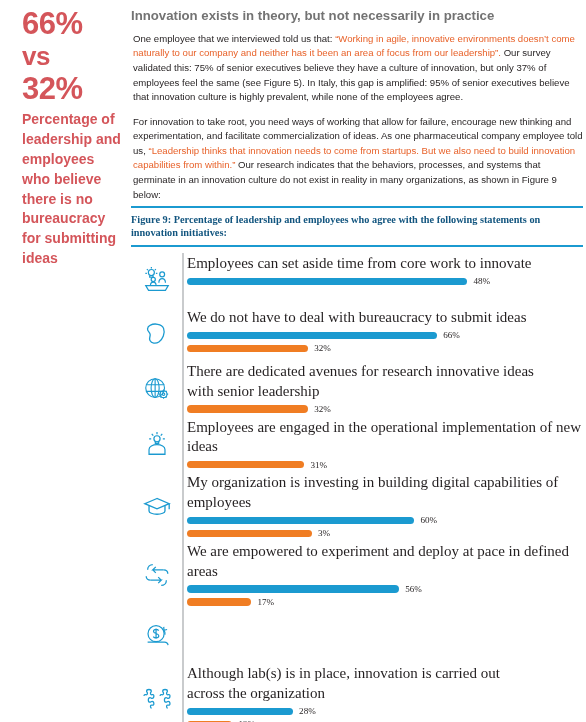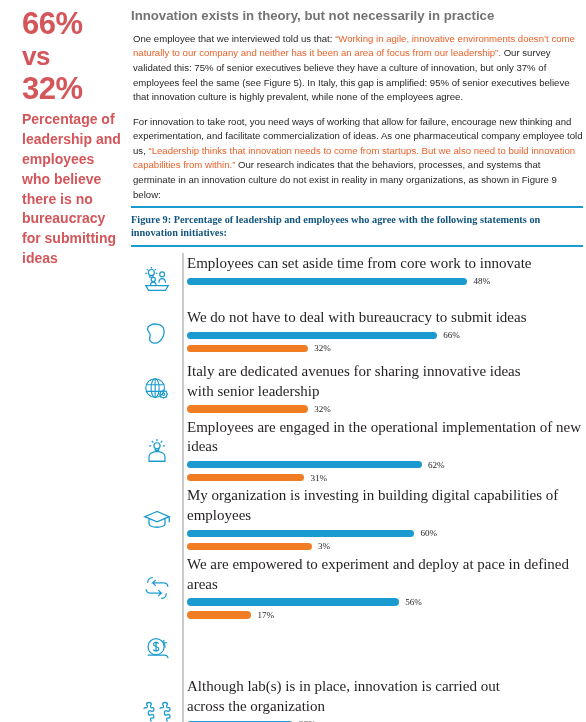--- a/index.html
+++ b/index.html
@@ -264,44 +264,40 @@
               <svg width="30" height="30" viewBox="0 0 32 32" fill="none" stroke="#1b9ad0" stroke-width="1.2">
                 <circle cx="14" cy="15" r="10"></circle>
                 <ellipse cx="14" cy="15" rx="4.3" ry="10"></ellipse>
                 <path d="M4.2 11.5h19.6M4.2 18.5h19.6M14 5v20"></path>
                 <circle cx="23" cy="21.5" r="3.6"></circle>
                 <circle cx="23" cy="21.5" r="1.3"></circle>
                 <path d="M23 16.6v1.3M23 25.1v1.3M18.1 21.5h1.3M26.6 21.5h1.3M19.6 18.1l.9.9M26.4 24.9l-.9-.9M19.6 24.9l.9-.9M26.4 18.1l-.9.9"></path>
               </svg>
             </div>
             <div class="row-body">
-              <div class="row-label">Italy are dedicated avenues for sharing innovative ideas
+              <div class="row-label">There are dedicated avenues for research innovative ideas
 with senior leadership</div>
               <div class="bar-line">
                 <div class="bar employees" style="width: 121.28px; background: rgb(240, 125, 35);"></div>
                 <span class="bar-val">32%</span>
               </div>
             </div>
           </div>
           <div class="row">
             <div class="row-icon">
               <svg width="30" height="30" viewBox="0 0 32 32" fill="none" stroke="#1b9ad0" stroke-width="1.3">
                 <path d="M16 3.2v2.4M10.4 5.3l1.6 1.8M21.6 5.3l-1.6 1.8M7.6 10.5h2.2M24.4 10.5h-2.2"></path>
                 <circle cx="16" cy="10.5" r="3.3"></circle>
                 <path d="M14.2 13.6v1.7h3.6v-1.7"></path>
                 <path d="M7.5 27v-5.2c0-3 3.8-5.1 8.5-5.1s8.5 2.1 8.5 5.1V27z"></path>
                 <path d="M7.5 27h17"></path>
               </svg>
             </div>
             <div class="row-body">
               <div class="row-label">Employees are engaged in the operational implementation of new ideas</div>
-              <div class="bar-line">
-                <div class="bar leadership" style="width: 234.98px; background: rgb(27, 154, 208);"></div>
-                <span class="bar-val">62%</span>
-              </div>
               <div class="bar-line">
                 <div class="bar employees" style="width: 117.49px; background: rgb(240, 125, 35);"></div>
                 <span class="bar-val">31%</span>
               </div>
             </div>
           </div>
           <div class="row">
             <div class="row-icon">
               <svg width="30" height="30" viewBox="0 0 32 32" fill="none" stroke="#1b9ad0" stroke-width="1.4">
                 <path d="M16 8 3 13.5 16 19l13-5.5z"></path>

